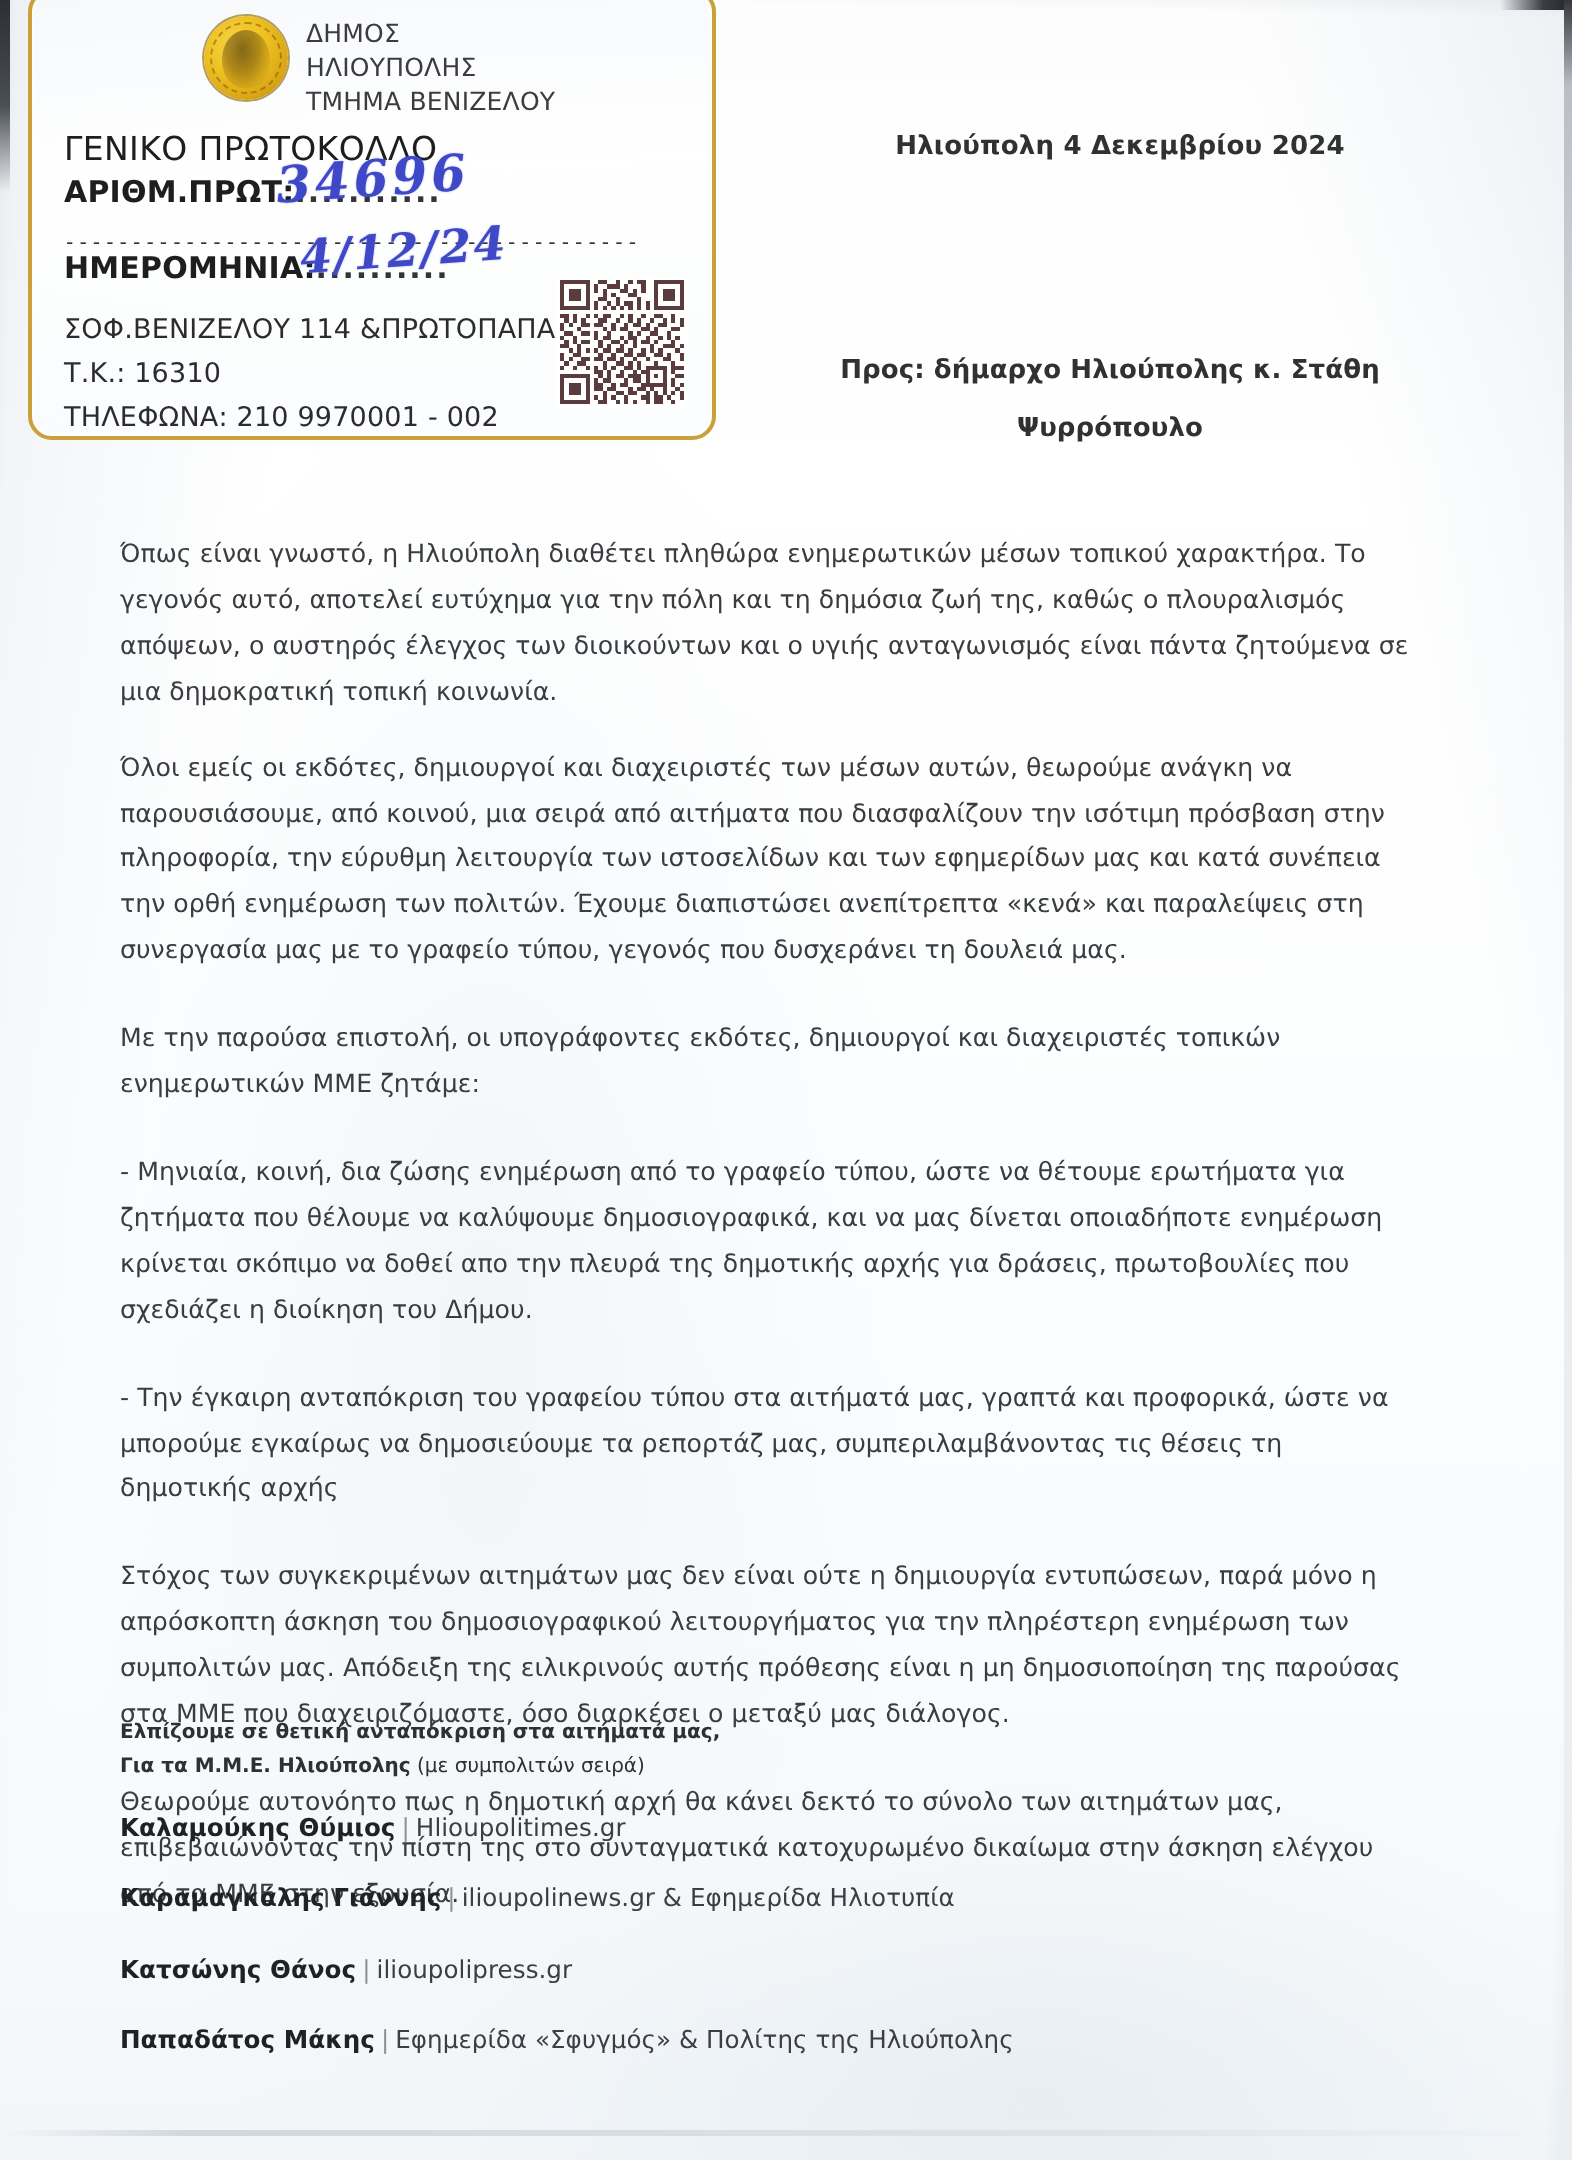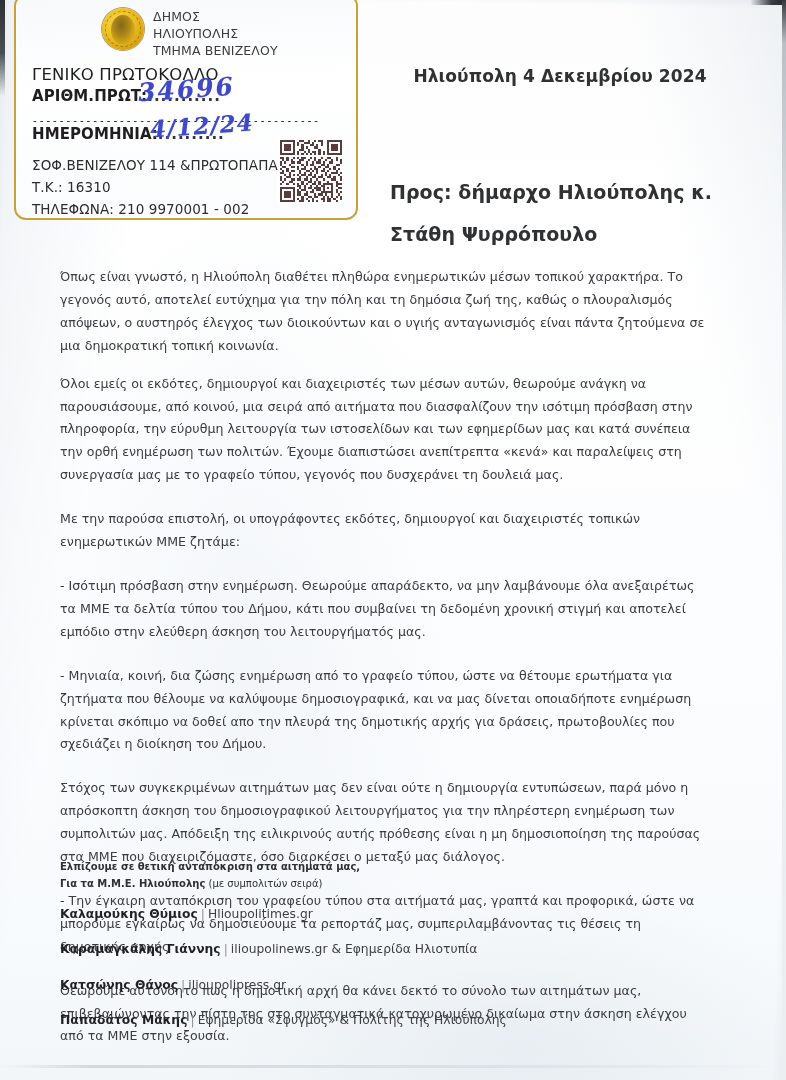--- a/index.html
+++ b/index.html
@@ -187,32 +187,32 @@
   }
   #qr-code svg { display: block; }
 
   
   #letter-date {
     position: absolute;
     left: 400px;
     top: 66px;
     width: 320px;
     text-align: center;
-    font-size: 17px;
+    font-size: 13px;
     font-weight: bold;
     color: #2f3133;
     letter-spacing: 0.1px;
   }
   #recipient-block {
     position: absolute;
     left: 390px;
     top: 172px;
     width: 330px;
-    text-align: left;
-    font-size: 19px;
+    text-align: center;
+    font-size: 13px;
     font-weight: bold;
     color: #2f3133;
     line-height: 2.2;
     letter-spacing: 0.05px;
   }
 
   
   #letter-body {
     position: absolute;
     left: 60px;
@@ -526,24 +526,23 @@
   <div id="letter-date">Ηλιούπολη 4 Δεκεμβρίου 2024</div>
 
   <div id="recipient-block">
     <div>Προς: δήμαρχο Ηλιούπολης κ. Στάθη Ψυρρόπουλο</div>
   </div>
 
   <div id="letter-body">
     <p>Όπως είναι γνωστό, η Ηλιούπολη διαθέτει πληθώρα ενημερωτικών μέσων τοπικού χαρακτήρα. Το γεγονός αυτό, αποτελεί ευτύχημα για την πόλη και τη δημόσια ζωή της, καθώς ο πλουραλισμός απόψεων, ο αυστηρός έλεγχος των διοικούντων και ο υγιής ανταγωνισμός είναι πάντα ζητούμενα σε μια δημοκρατική τοπική κοινωνία.</p>
     <p class="gap-after">Όλοι εμείς οι εκδότες, δημιουργοί και διαχειριστές των μέσων αυτών, θεωρούμε ανάγκη να παρουσιάσουμε, από κοινού, μια σειρά από αιτήματα που διασφαλίζουν την ισότιμη πρόσβαση στην πληροφορία, την εύρυθμη λειτουργία των ιστοσελίδων και των εφημερίδων μας και κατά συνέπεια την ορθή ενημέρωση των πολιτών. Έχουμε διαπιστώσει ανεπίτρεπτα «κενά» και παραλείψεις στη συνεργασία μας με το γραφείο τύπου, γεγονός που δυσχεράνει τη δουλειά μας.</p>
     <p class="gap-after">Με την παρούσα επιστολή, οι υπογράφοντες εκδότες, δημιουργοί και διαχειριστές τοπικών ενημερωτικών ΜΜΕ ζητάμε:</p>
-    <p class="gap-after">- Ισότιμη πρόσβαση στην ενημέρωση. Θεωρούμε απαράδεκτο, να μην λαμβάνουμε όλα ανεξαιρέτως τα ΜΜΕ τα δελτία τύπου του Δήμου, κάτι που συμβαίνει τη δεδομένη χρονική στιγμή και αποτελεί εμπόδιο στην ελεύθερη άσκηση του λειτουργήματός μας.</p>
     <p class="gap-after">- Μηνιαία, κοινή, δια ζώσης ενημέρωση από το γραφείο τύπου, ώστε να θέτουμε ερωτήματα για ζητήματα που θέλουμε να καλύψουμε δημοσιογραφικά, και να μας δίνεται οποιαδήποτε ενημέρωση κρίνεται σκόπιμο να δοθεί απο την πλευρά της δημοτικής αρχής για δράσεις, πρωτοβουλίες που σχεδιάζει η διοίκηση του Δήμου.</p>
+    <p class="gap-after">- Την έγκαιρη ανταπόκριση του γραφείου τύπου στα αιτήματά μας, γραπτά και προφορικά, ώστε να μπορούμε εγκαίρως να δημοσιεύουμε τα ρεπορτάζ μας, συμπεριλαμβάνοντας τις θέσεις τη δημοτικής αρχής</p>
     <p class="gap-after">Στόχος των συγκεκριμένων αιτημάτων μας δεν είναι ούτε η δημιουργία εντυπώσεων, παρά μόνο η απρόσκοπτη άσκηση του δημοσιογραφικού λειτουργήματος για την πληρέστερη ενημέρωση των συμπολιτών μας. Απόδειξη της ειλικρινούς αυτής πρόθεσης είναι η μη δημοσιοποίηση της παρούσας στα ΜΜΕ που διαχειριζόμαστε, όσο διαρκέσει ο μεταξύ μας διάλογος.</p>
-    <p class="gap-after">- Την έγκαιρη ανταπόκριση του γραφείου τύπου στα αιτήματά μας, γραπτά και προφορικά, ώστε να μπορούμε εγκαίρως να δημοσιεύουμε τα ρεπορτάζ μας, συμπεριλαμβάνοντας τις θέσεις τη δημοτικής αρχής</p>
     <p>Θεωρούμε αυτονόητο πως η δημοτική αρχή θα κάνει δεκτό το σύνολο των αιτημάτων μας, επιβεβαιώνοντας την πίστη της στο συνταγματικά κατοχυρωμένο δικαίωμα στην άσκηση ελέγχου από τα ΜΜΕ στην εξουσία.</p>
   </div>
 
   <div id="closing">
     <div class="bold">Ελπίζουμε σε θετική ανταπόκριση στα αιτήματά μας,</div>
     <div><span class="bold">Για τα Μ.Μ.Ε. Ηλιούπολης</span><span> (με συμπολιτών σειρά)</span></div>
   </div>
 
   <div id="signatures">
     <div class="sig-row">

